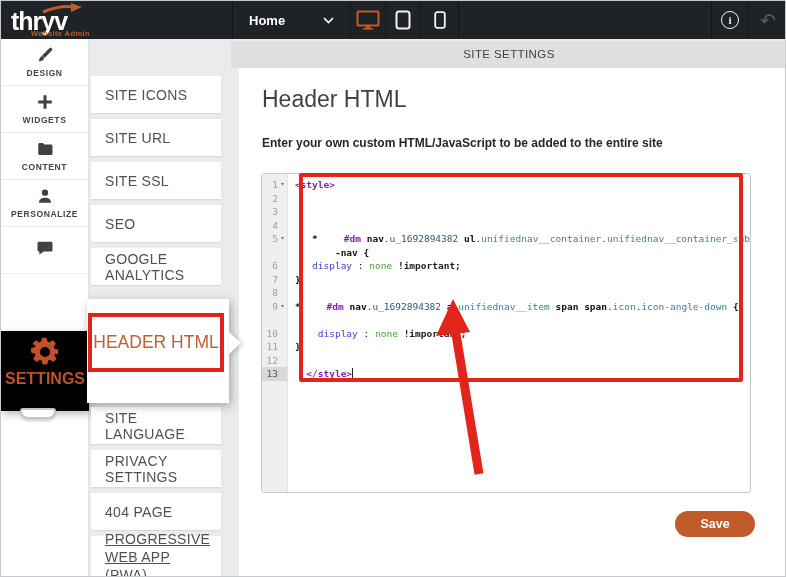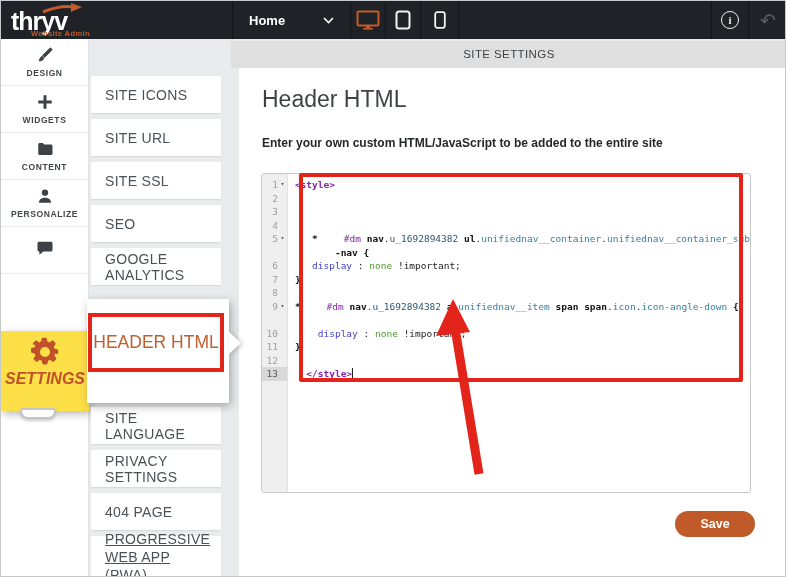--- a/index.html
+++ b/index.html
@@ -27,22 +27,22 @@
   .undo-glyph{color:#585d62;font-size:19px;line-height:1;font-family:"DejaVu Sans",sans-serif;}
   .undo-glyph::after{content:"\21B6";}
 
   
   .rail{position:absolute;left:0;top:38px;width:88px;height:539px;background:#fff;border-right:1px solid #dfe1e3;}
   .rail-item{height:47px;border-bottom:1px solid #ececec;display:flex;flex-direction:column;
              align-items:center;justify-content:center;cursor:pointer;}
   .rail-label{margin-top:4px;font-size:8.5px;font-weight:bold;letter-spacing:.6px;color:#41464b;}
   .rail-icon{width:18px;height:18px;fill:#3d4247;stroke:#3d4247;}
 
-  .settings-mag{position:absolute;left:0;top:292px;width:88px;height:80px;background:#fde047;
-                box-shadow:2px 3px 8px rgba(0,0,0,.28);display:flex;flex-direction:column;align-items:center;cursor:pointer;font-style:italic;}
+  .settings-mag{position:absolute;left:0;top:292px;width:88px;height:80px;background:#000000;
+                box-shadow:2px 3px 8px rgba(0,0,0,.28);display:flex;flex-direction:column;align-items:center;cursor:pointer;}
   .settings-gear{margin-top:5px;width:32px;height:32px;fill:#c0512b;}
   .settings-label{margin-top:2px;font-size:16px;font-weight:bold;color:#c0512b;white-space:nowrap;}
   .drawer-shape{position:absolute;left:19px;top:369px;width:36px;height:11px;border:2px solid #c3c6c8;
                 border-radius:3px 3px 8px 8px;box-shadow:0 2px 3px rgba(0,0,0,.18);background:#fff;}
 
   
   .subnav-card{position:absolute;left:90px;width:130px;height:37px;background:#fff;display:flex;align-items:center;
                padding-left:14px;font-size:14px;color:#4b5157;letter-spacing:.3px;cursor:pointer;
                box-shadow:0 1px 1px rgba(0,0,0,.07);}
   .card-tall{height:42px;line-height:1.3;padding-right:8px;text-decoration:underline;}
@@ -72,29 +72,29 @@
   .gutter{width:36px;background:#efefef;border-right:1px solid #e2e2e2;padding-top:4px;
           font-family:"DejaVu Sans Mono",monospace;font-size:9.5px;color:#9aa0a4;}
   .g-row{height:13.5px;line-height:13.5px;display:flex;justify-content:flex-end;}
   .g-num{text-align:right;}
   .g-fold{width:9px;font-size:6.5px;color:#5a5f63;text-align:center;}
   .g-active{background:#d8d8d8;color:#55595d;}
   .code{flex:1;padding:4px 0 0 7px;font-family:"DejaVu Sans Mono",monospace;font-size:9.5px;
         line-height:13.5px;white-space:pre;cursor:text;}
   .c-row{height:13.5px;}
   .tk-tag{color:#8524a8;font-weight:bold;}
-  .tk-id{color:#8524a8;font-weight:normal;padding-left:26px;}
+  .tk-id{color:#8524a8;font-weight:bold;padding-left:26px;}
   .tk-el{color:#111;font-weight:bold;}
   .tk-dot{color:#333;}
   .tk-navy{color:#2e5770;}
   .tk-teal{color:#3a7fa0;}
   .tk-prop{color:#4343c8;}
   .tk-punc{color:#222;}
   .tk-val{color:#4a9e2f;}
-  .tk-bang{color:#222;font-weight:normal;}
+  .tk-bang{color:#222;font-weight:bold;}
   .tk-brace{color:#111;font-weight:bold;}
   .tk-plain{color:#222;}
   .tk-cursor{display:inline-block;width:0;height:10px;border-left:1.2px solid #222;transform:translateY(1px);}
 
   .editor-redbox{position:absolute;left:60px;top:105px;width:444px;height:209px;border:4px solid #e3241b;
                  border-radius:2px;pointer-events:none;z-index:4;}
   .arrow-svg{position:absolute;left:0;top:0;pointer-events:none;z-index:5;}
 
   .save-btn{position:absolute;left:436px;top:443px;width:80px;height:26px;background:#c05a28;border:none;
             border-radius:13px;color:#fff;font-size:12.5px;font-weight:bold;cursor:pointer;

